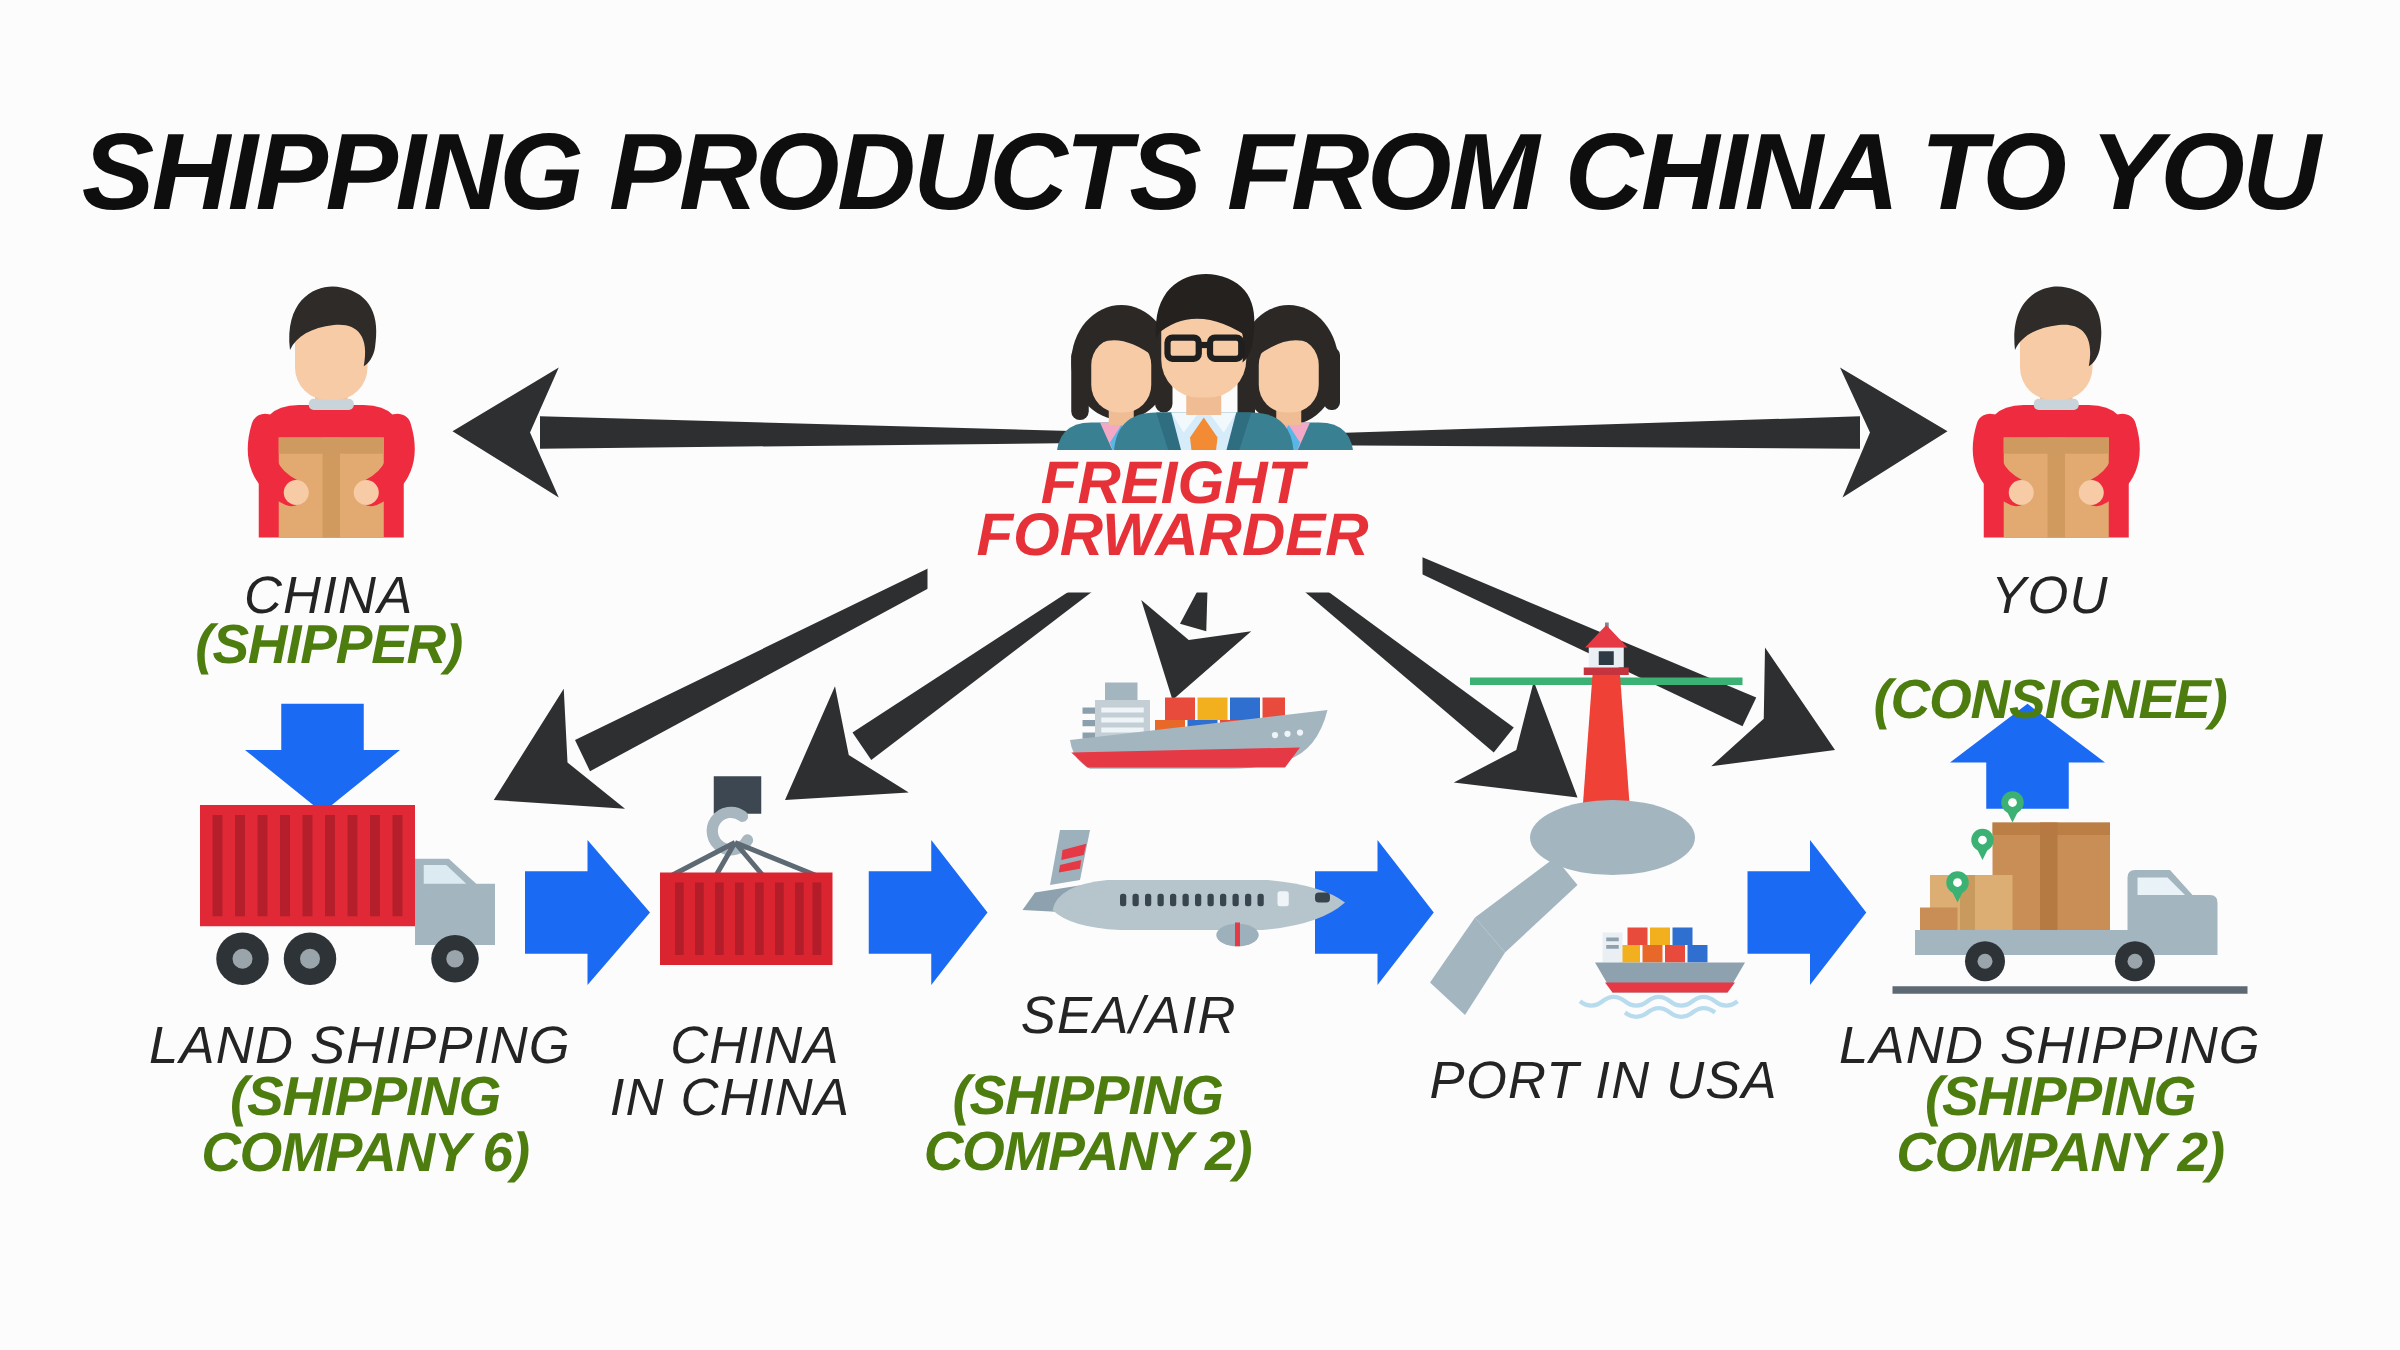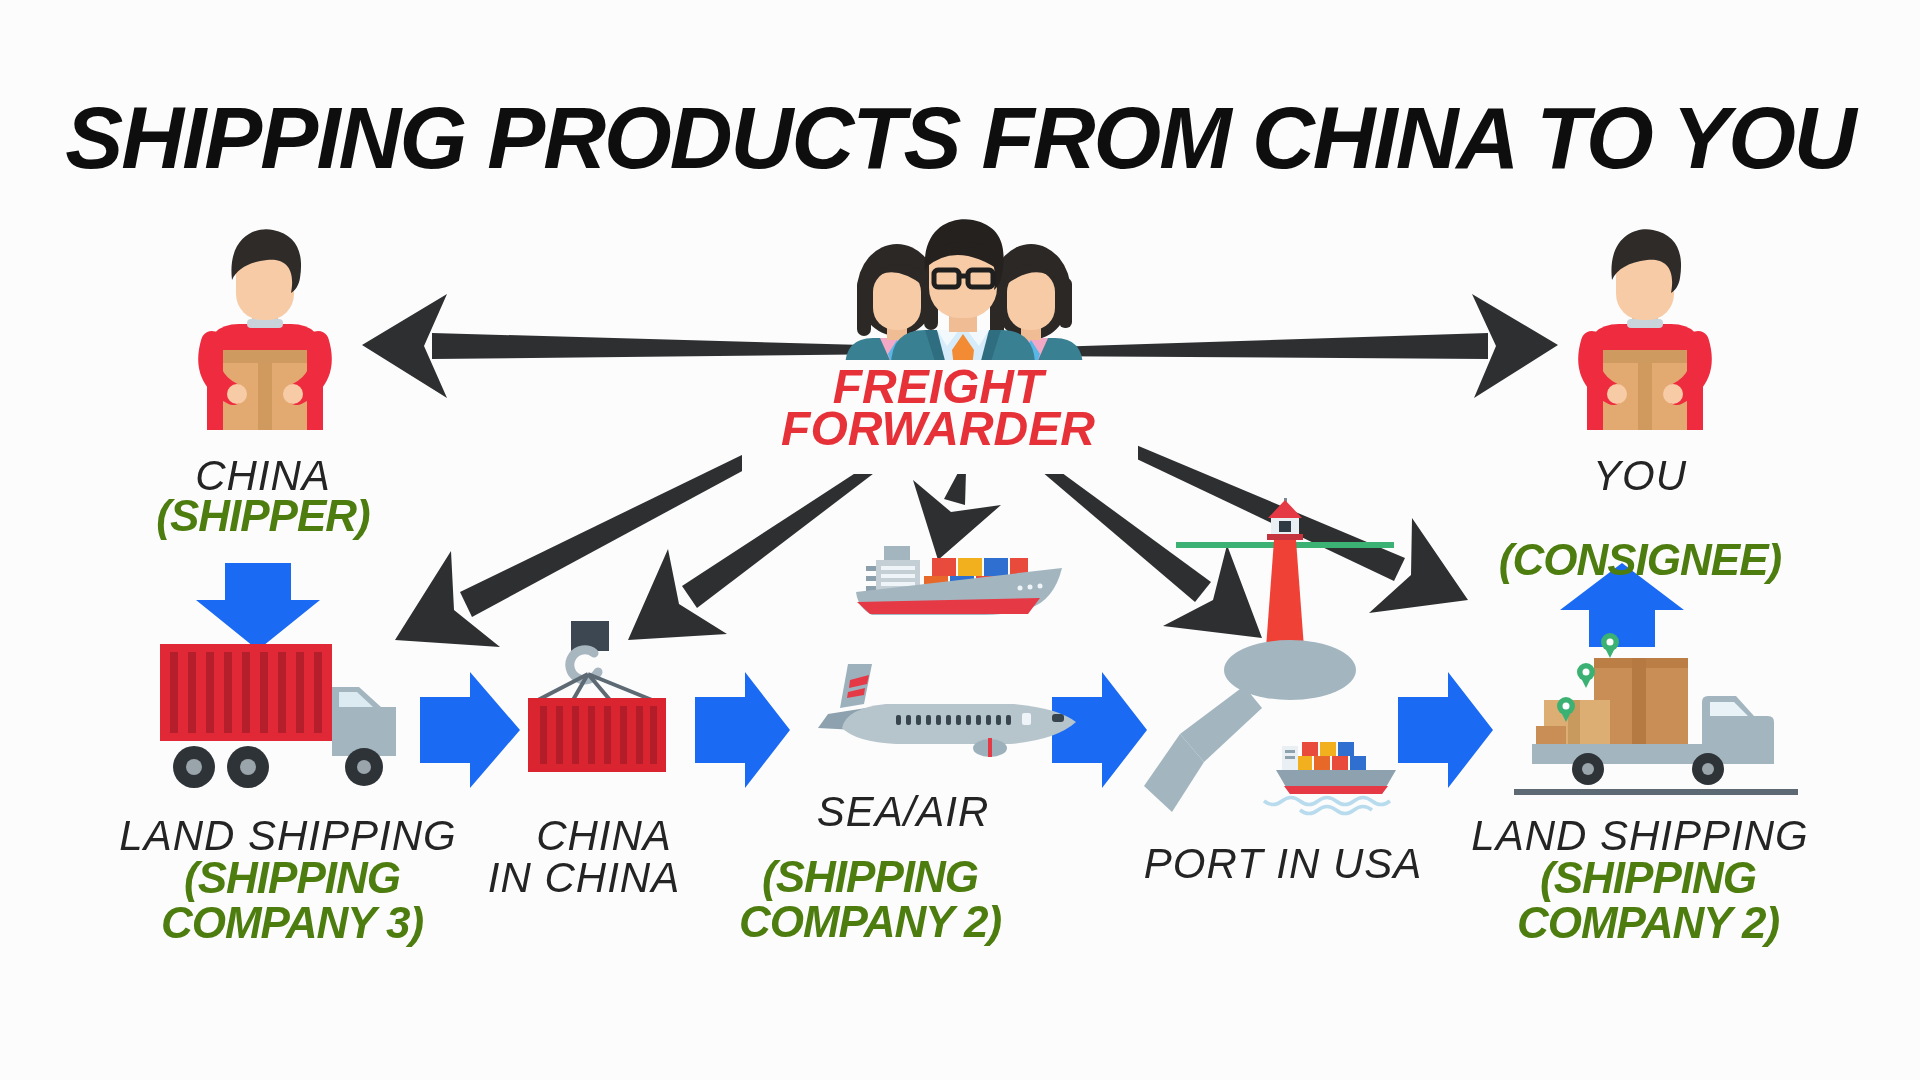--- a/index.html
+++ b/index.html
@@ -273,21 +273,21 @@
 
 <div class="lbl ff" style="left:938px;top:366px;">FREIGHT FORWARDER</div>
 
 <div class="lbl light" style="left:263px;top:452px;">CHINA</div>
 <div class="lbl boldlbl" style="left:263px;top:494px;width:420px;">(SHIPPER)</div>
 
 <div class="lbl light" style="left:1640px;top:452px;">YOU</div>
 <div class="lbl boldlbl" style="left:1640px;top:494px;width:460px;margin-top:44px;">(CONSIGNEE)</div>
 
 <div class="lbl light" style="left:288px;top:812px;">LAND SHIPPING</div>
-<div class="lbl boldlbl" style="left:292px;top:856px;width:390px;">(SHIPPING COMPANY 3)</div>
+<div class="lbl boldlbl" style="left:292px;top:856px;width:390px;">(SHIPPING COMPANY 6)</div>
 
 <div class="lbl light" style="left:604px;top:812px;">CHINA</div>
 <div class="lbl light" style="left:584px;top:854px;">IN CHINA</div>
 
 <div class="lbl light" style="left:903px;top:756px;margin-top:32px;">SEA/AIR</div>
 <div class="lbl boldlbl" style="left:870px;top:855px;width:390px;">(SHIPPING COMPANY 2)</div>
 
 <div class="lbl light" style="left:1283px;top:840px;">PORT IN USA</div>
 
 <div class="lbl light" style="left:1640px;top:812px;">LAND SHIPPING</div>

